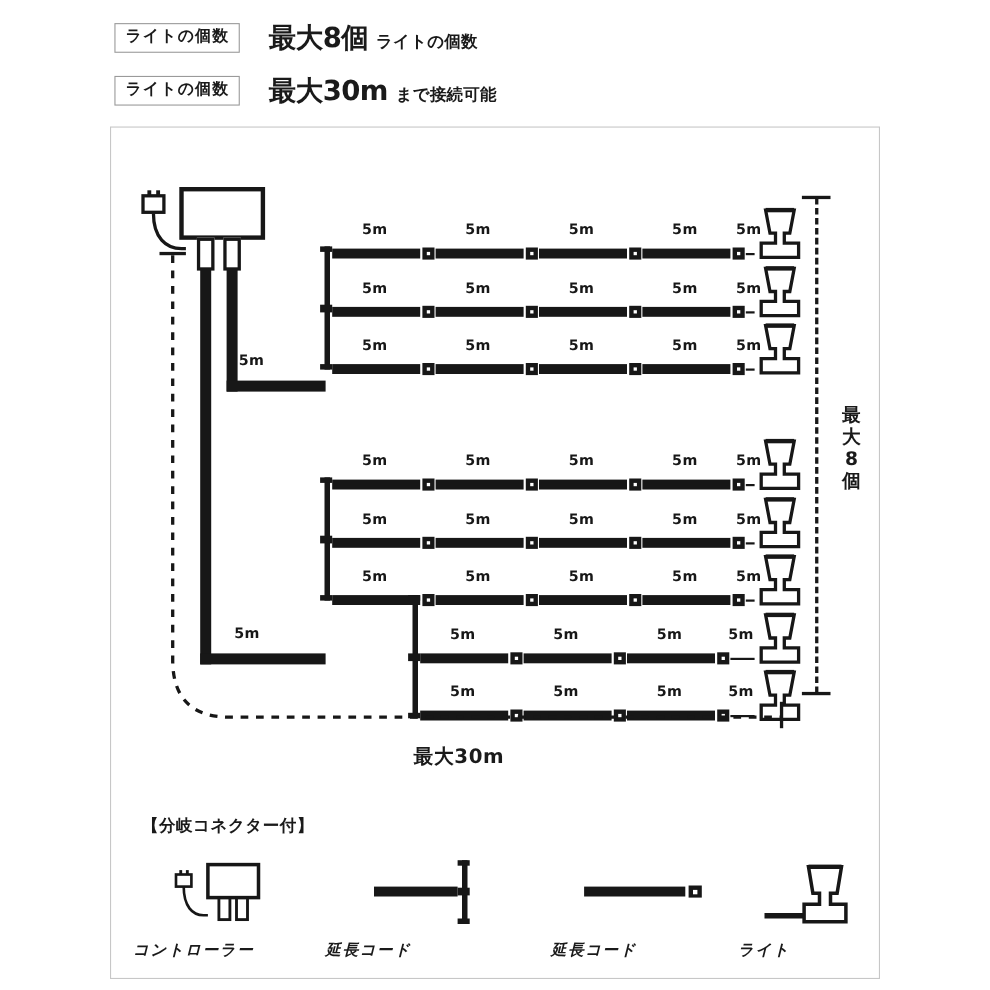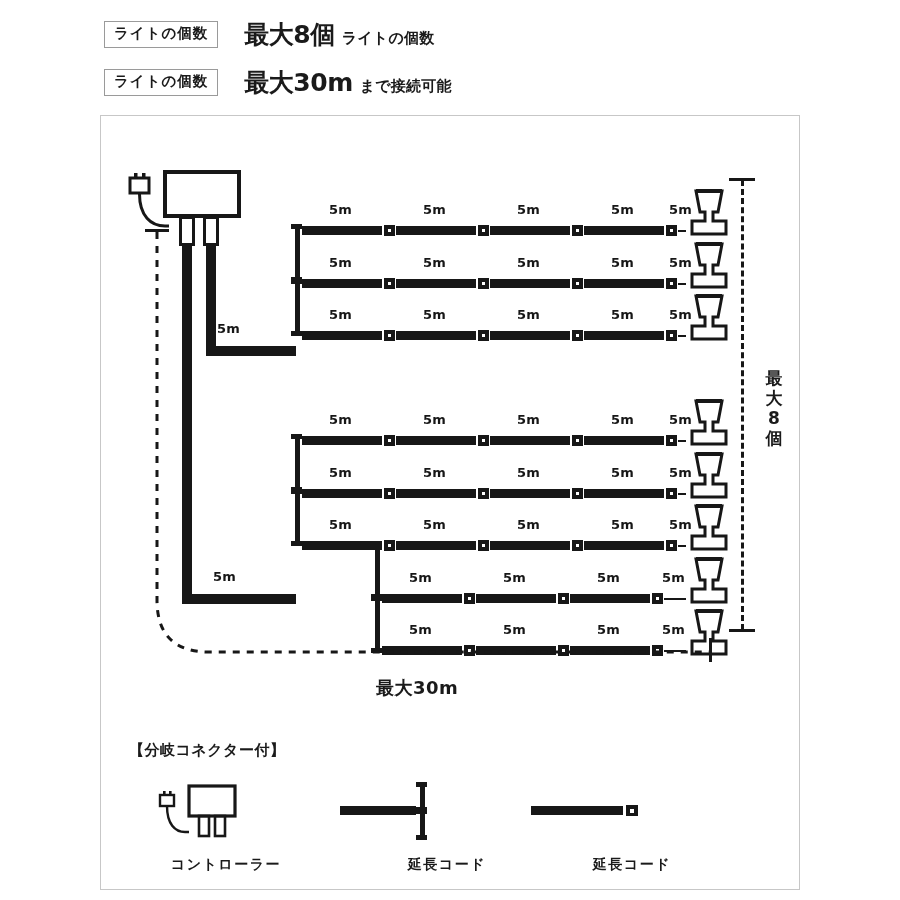--- a/index.html
+++ b/index.html
@@ -102,21 +102,21 @@
   }
 
   
   #legend-title{
     position:absolute;
     font-size:15px;
     font-weight:700;
     letter-spacing:.5px;
     white-space:nowrap;
   }
-  .legend-item{position:absolute;text-align:right;}
+  .legend-item{position:absolute;text-align:left;font-style:italic;}
   .legend-art{position:relative;height:78px;}
   .legend-cap{
     font-size:14px;
     font-weight:600;
     letter-spacing:1.5px;
     line-height:1.45;
     white-space:nowrap;
   }
   .legend-cap .l2{display:block;}
 </style>
@@ -467,15 +467,27 @@
           <rect x="2" y="12" width="92" height="9" fill="#171717"></rect>
           <rect x="97" y="11" width="12" height="11" fill="#171717"></rect>
           <rect x="101" y="15" width="4" height="4" fill="#ffffff"></rect>
         </svg>
       </div>
       <div class="legend-cap">
         <span>延長コード</span>
       </div>
     </div>
 
+    <div class="legend-item" style="left:570px;top:660px;width:130px;">
+      <div class="legend-art">
+        <svg style="position:absolute;left:22px;top:4px;" width="100" height="66" viewBox="0 0 100 66">
+          <rect x="2" y="50" width="40" height="5" fill="#171717"></rect>
+          <path d="M42 8 L72 8 L68 32 L62 32 L62 42 L76 42 L76 58 L38 58 L38 42 L52 42 L52 32 L46 32 Z" fill="#ffffff" stroke="#171717" stroke-width="3.2" stroke-linejoin="miter"></path>
+          <rect x="42" y="6" width="30" height="4" fill="#171717"></rect>
+        </svg>
+      </div>
+      <div class="legend-cap">
+        <span>ライト</span>
+      </div>
+    </div>
 
   </div>
 </div>
 
 </body></html>

